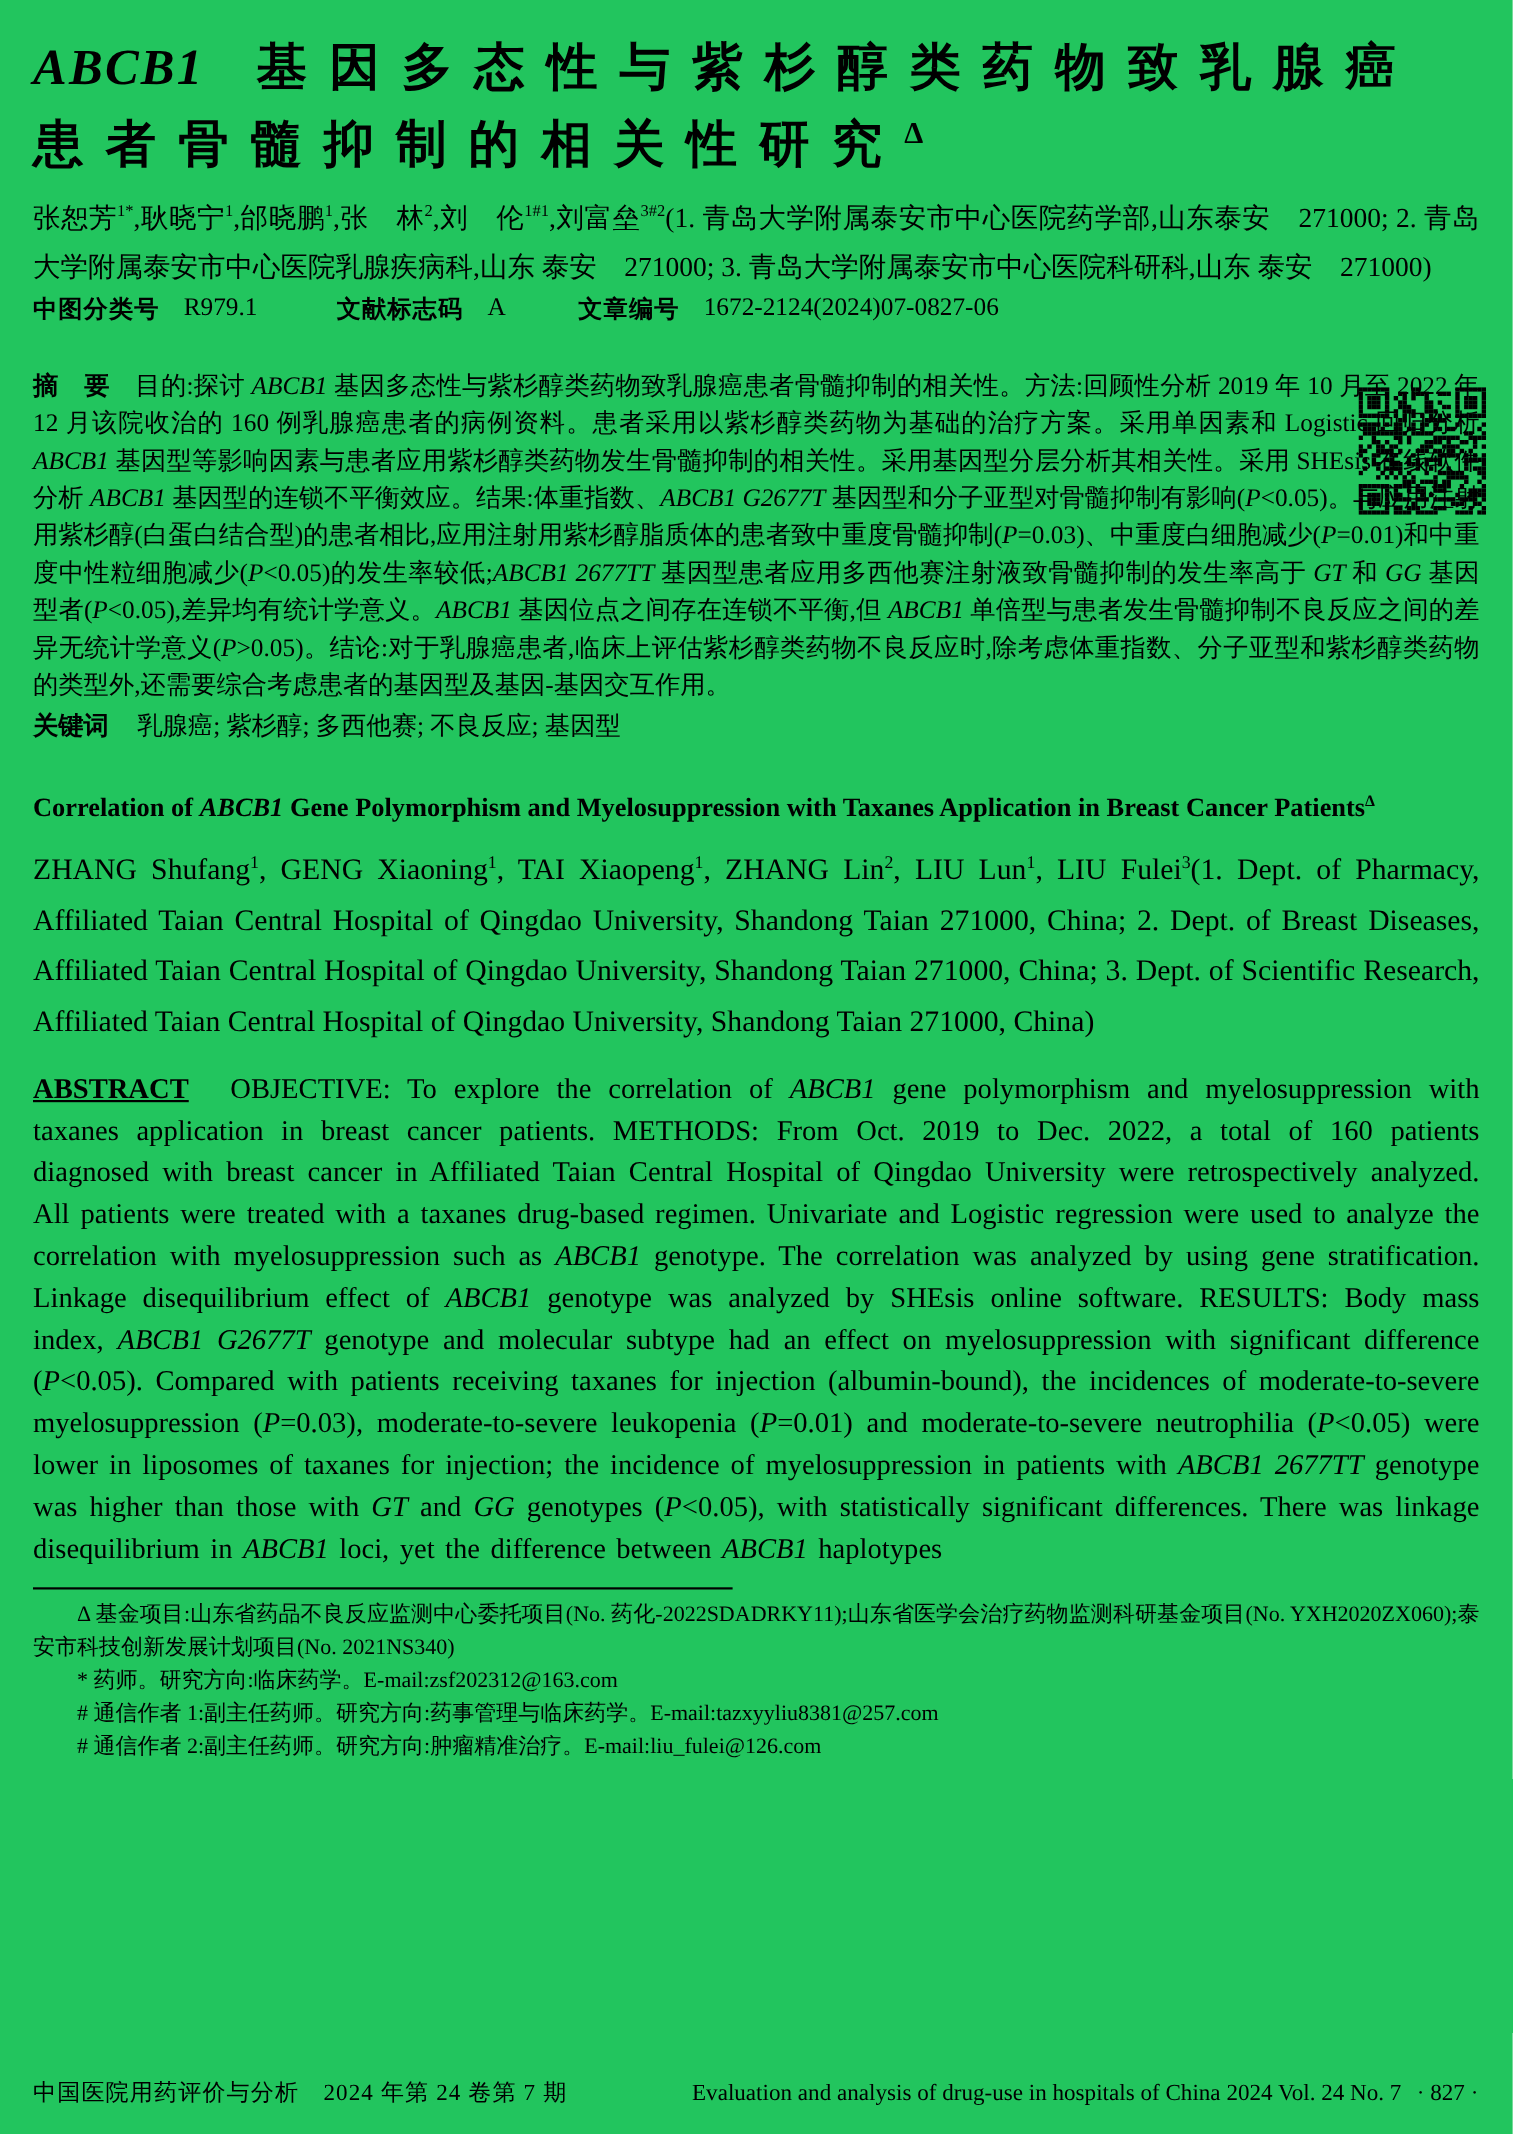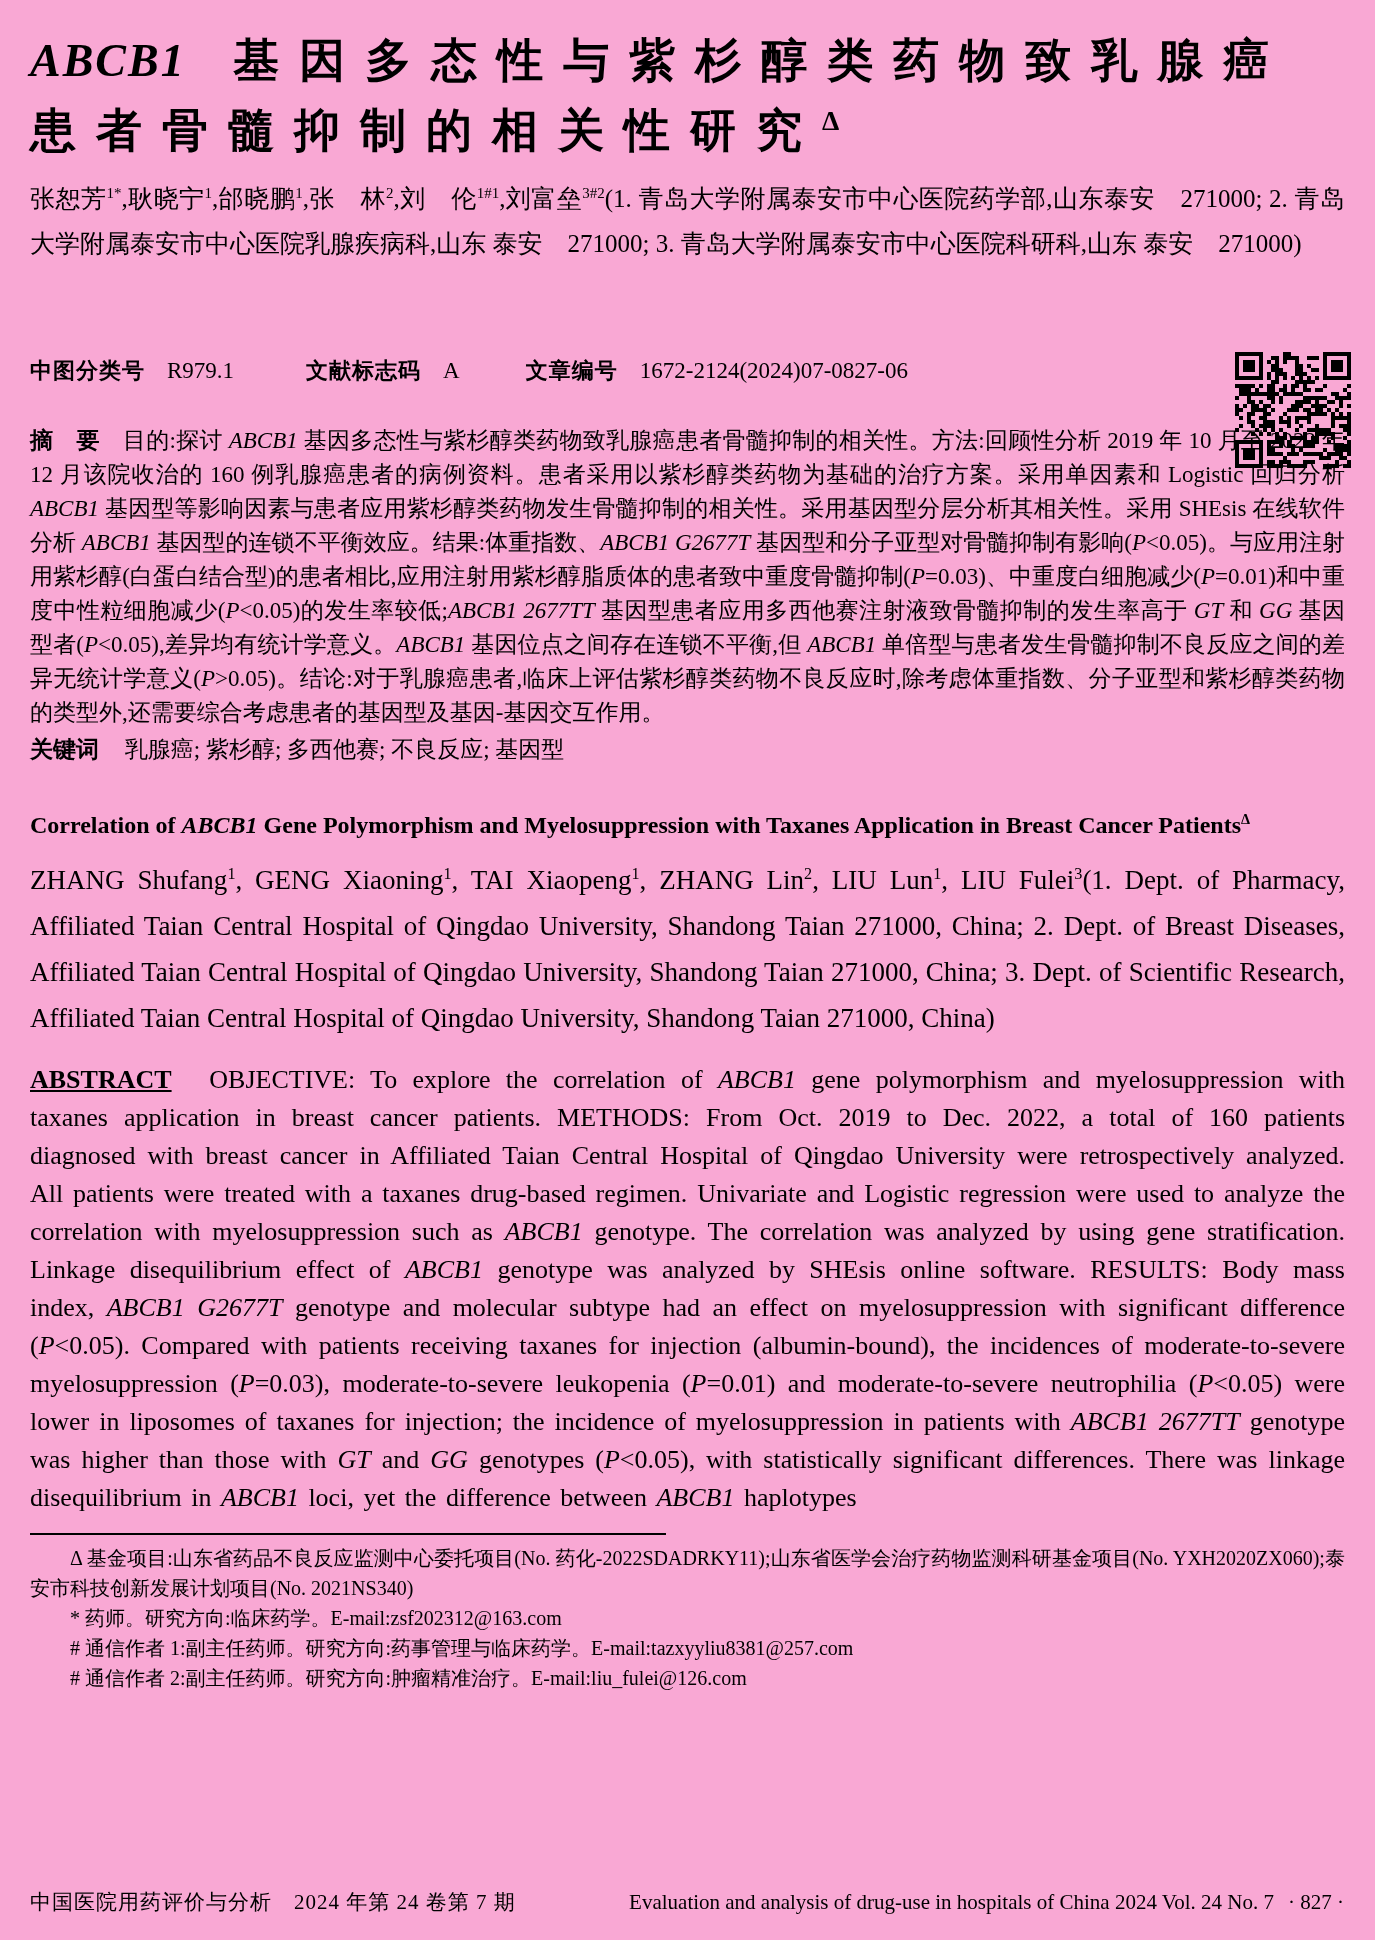--- a/index.html
+++ b/index.html
@@ -1,30 +1,30 @@
 <!DOCTYPE html>
 <html><head>
 <meta charset="utf-8">
 <style>
   html,body{margin:0;padding:0;background:#ffffff;}
   body{width:1375px;height:1940px;overflow:hidden;
        font-family:"Liberation Serif","DejaVu Serif",serif;color:#000;}
   .page{position:relative;width:1375px;height:1940px;box-sizing:border-box;
-        padding:26px 30px 0 30px;background:#f9a8d4;}
+        padding:26px 30px 0 30px;background:#22c55e;}
 
   
   .title-cn{font-weight:700;font-size:46px;line-height:70px;letter-spacing:20px;
             font-family:"Liberation Serif","DejaVu Serif",serif;}
   .title-cn .run-i{letter-spacing:2px;margin-right:16px;}
 
   
   .authors-cn{margin-top:10px;font-size:25px;line-height:45px;text-align:justify;}
 
   
-  .meta-row{margin-top:90px;display:flex;align-items:center;font-size:23px;}
+  .meta-row{display:flex;align-items:flex-start;font-size:23px;}
   .meta-label{font-family:"Liberation Sans","DejaVu Sans",sans-serif;font-weight:700;
               font-size:22px;letter-spacing:1px;}
   .meta-value{margin-left:22px;}
   .meta-gap1{width:72px;}
   .meta-gap2{width:66px;}
   .doi-row{margin-top:16px;font-size:23px;}
   .doi-row .meta-value{margin-left:18px;}
 
   
   .qr{position:absolute;top:352px;right:24px;width:116px;height:116px;}

